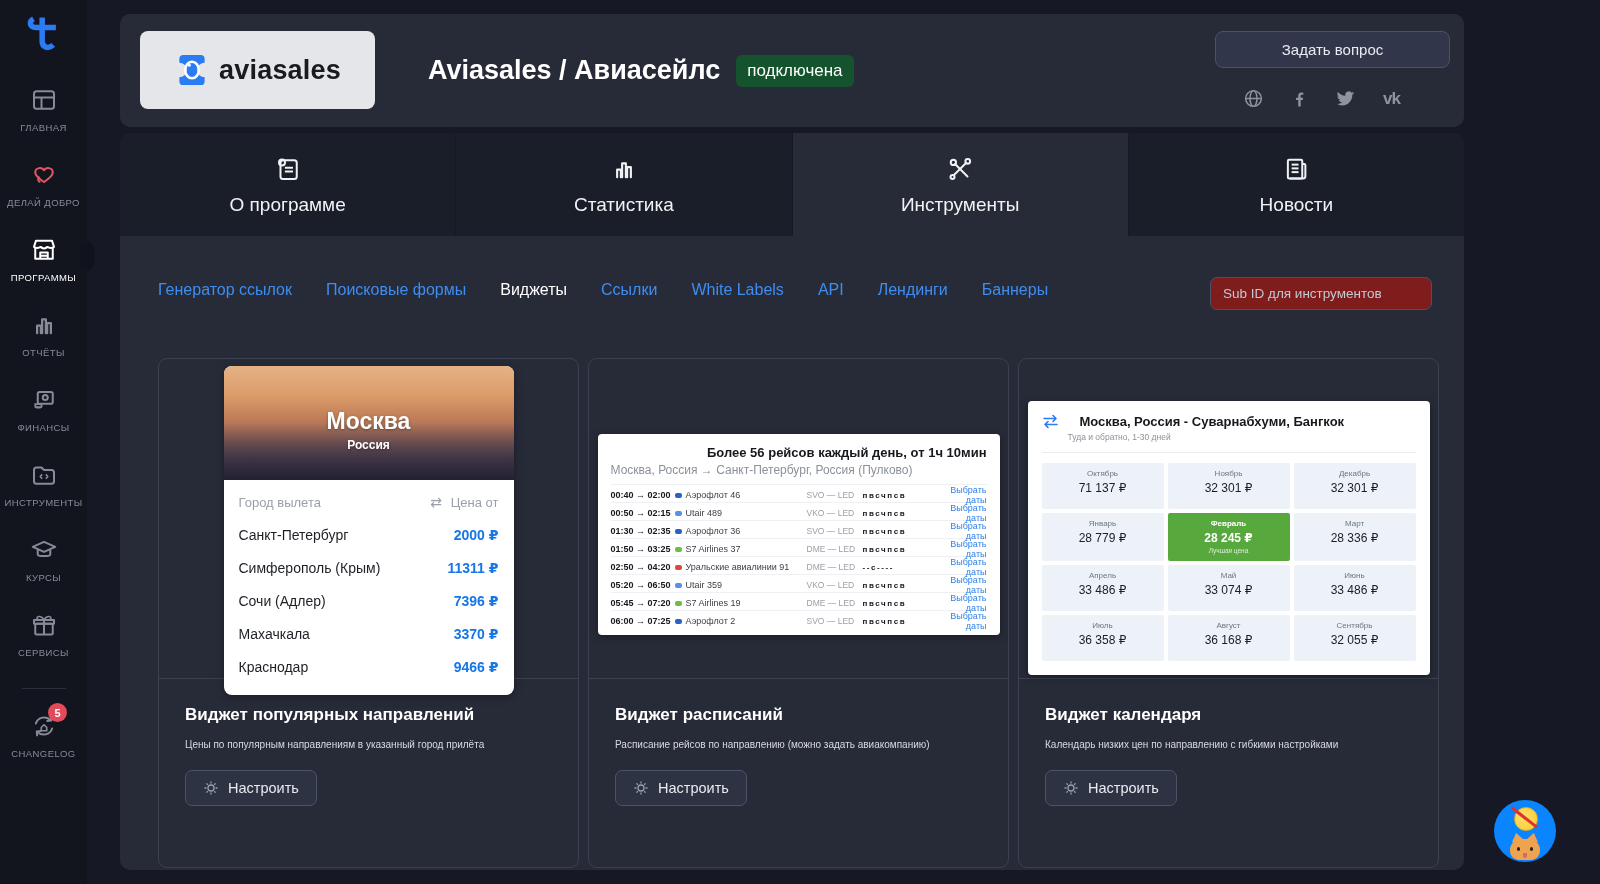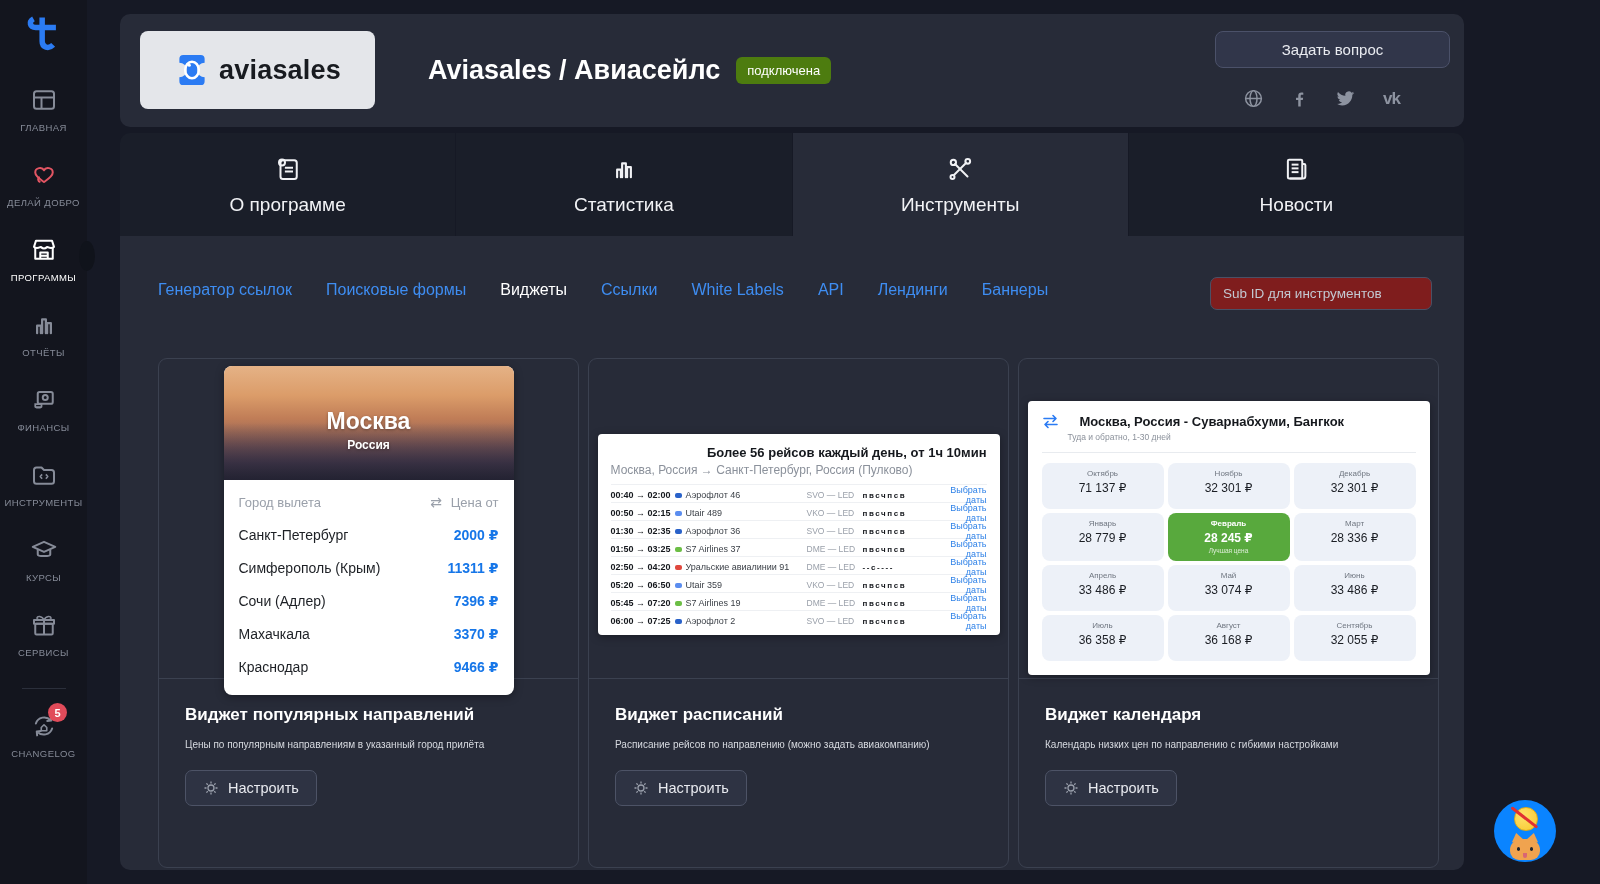--- a/index.html
+++ b/index.html
@@ -25,21 +25,21 @@
   .sb-divider{margin-top:30px;width:44px;border-top:1px solid #2b2f3b;}
   .sb-badge{position:absolute;top:-8px;right:20px;min-width:19px;height:19px;border-radius:10px;background:#e14b5a;color:#fff;font-size:11px;font-weight:700;display:flex;align-items:center;justify-content:center;}
   .sb-item .icn{width:30px;height:30px;}
 
   
   .header-panel{position:absolute;left:120px;top:14px;width:1344px;height:113px;background:#272b38;border-radius:10px;}
   .brand-card{position:absolute;left:20px;top:17px;width:235px;height:78px;background:#e4e6ea;border-radius:8px;display:flex;align-items:center;justify-content:center;gap:9px;}
   .brand-word{font-size:27px;font-weight:700;color:#181b20;letter-spacing:.2px;}
   .title-wrap{position:absolute;left:308px;top:0;height:113px;display:flex;align-items:center;gap:16px;}
   .page-title{font-size:27px;font-weight:700;color:#ffffff;}
-  .status-badge{background:#4d7c0f;color:#fff;font-size:13px;padding:6px 11px;border-radius:6px;font-weight:400;}
+  .status-badge{background:#14532d;color:#fff;font-size:17px;padding:6px 11px;border-radius:6px;font-weight:400;}
   .ask-btn{position:absolute;right:14px;top:17px;width:235px;height:37px;background:#31364a;border:1px solid#4b5169;border-radius:8px;color:#e9ebf0;font-size:15px;display:flex;align-items:center;justify-content:center;cursor:pointer;}
   .socials{position:absolute;right:62px;top:74px;display:flex;gap:25px;align-items:center;color:#8d93a0;}
   .soc{width:21px;height:21px;display:flex;align-items:center;justify-content:center;cursor:pointer;color:#8d93a0;}
   .soc.vk{font-size:17px;font-weight:800;letter-spacing:-1px;}
 
   
   .tabs{position:absolute;left:120px;top:133px;width:1344px;height:103px;display:grid;grid-template-columns:repeat(4,1fr);gap:1px;}
   .tab{background:#1a1e29;display:flex;flex-direction:column;align-items:center;justify-content:center;gap:10px;color:#f1f2f5;cursor:pointer;}
   .tab:first-child{border-top-left-radius:10px;}
   .tab:last-child{border-top-right-radius:10px;}
@@ -92,21 +92,21 @@
   .w2-days{font-size:8px;font-weight:700;letter-spacing:1.6px;color:#15181d;}
   .w2-link{font-size:9px;color:#2f82e8;text-align:right;}
 
   
   .w3{width:374px;margin:42px auto 0;background:#fff;border-radius:4px;padding:13px 14px 14px;box-shadow:0 2px 8px rgba(0,0,0,.35);}
   .w3-header{display:flex;align-items:flex-start;gap:9px;}
   .w3-heading{font-size:13px;font-weight:700;color:#15181d;padding-left:12px;}
   .w3-sub{font-size:8.5px;color:#8b919b;margin-top:3px;}
   .w3-hr{border-top:1px solid #e8ebef;margin:10px 0 10px;}
   .w3-grid{display:grid;grid-template-columns:repeat(3,1fr);gap:4px;}
-  .w3-cell{background:#edf1f8;border-radius:8px;text-align:center;padding:6px 0 7px;cursor:pointer;min-height:33px;}
+  .w3-cell{background:#edf1f8;border-radius:2px;text-align:center;padding:6px 0 7px;cursor:pointer;min-height:33px;}
   .w3-month{font-size:8px;color:#6f7680;}
   .w3-price{font-size:12px;color:#1b1e24;margin-top:3px;}
   .w3-best-label{display:none;font-size:6.5px;color:rgba(255,255,255,.8);margin-top:2px;}
   .w3-cell.best{background:#58a93d;}
   .w3-cell.best .w3-month,.w3-cell.best .w3-price{color:#fff;font-weight:700;}
   .w3-cell.best .w3-best-label{display:block;}
 
   
   .chat-fab{position:absolute;right:44px;bottom:22px;width:62px;height:62px;border-radius:50%;background:#0a84ff;cursor:pointer;overflow:hidden;}
   .coin{position:absolute;left:20px;top:7px;width:22px;height:22px;border-radius:50%;background:radial-gradient(circle at 35% 35%,#ffe06a,#f7c92c);border:1px solid #e3ac17;}

